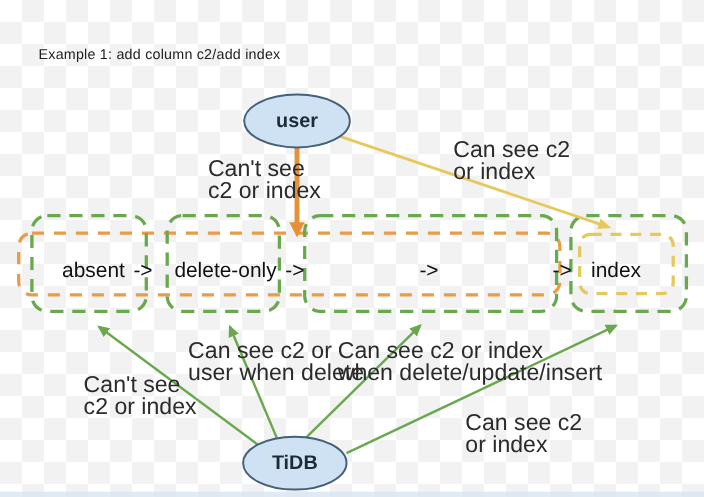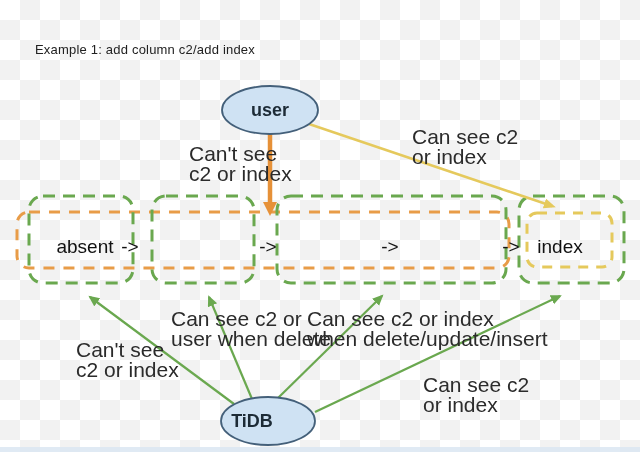--- a/index.html
+++ b/index.html
@@ -73,24 +73,25 @@
     <line x1="234" y1="404" x2="90" y2="297" stroke-width="2.2" marker-end="url(#ah-green)" stroke="#6aa84f"></line>
     <line x1="252" y1="399" x2="209" y2="297" stroke-width="2.2" marker-end="url(#ah-green)" stroke="#6aa84f"></line>
     <line x1="278" y1="398" x2="382" y2="296" stroke-width="2.2" marker-end="url(#ah-green)" stroke="#6aa84f"></line>
     <line x1="315" y1="412" x2="560" y2="296" stroke-width="2.2" marker-end="url(#ah-green)" stroke="#6aa84f"></line>
 
     <ellipse cx="270" cy="110" rx="48" ry="24" stroke-width="1.8" fill="#cfe2f3" stroke="#44607a"></ellipse>
     <ellipse cx="268" cy="421" rx="47" ry="24" stroke-width="1.8" fill="#cfe2f3" stroke="#44607a"></ellipse>
   </svg>
 
   <div class="node-label" style="left:270px;top:110px">user</div>
-  <div class="node-label" style="left:252px;top:421px">TiDB</div>
+  <div class="node-label" style="left:268px;top:421px">TiDB</div>
 
   <span class="seq-word" style="left:85px">absent</span>
   <span class="seq-word" style="left:130px">-&gt;</span>
+  <span class="seq-word" style="left:205px">delete-only</span>
   <span class="seq-word" style="left:268px">-&gt;</span>
   <span class="seq-word" style="left:390px">-&gt;</span>
   <span class="seq-word" style="left:511px">-&gt;</span>
   <span class="seq-word" style="left:560px">index</span>
 
   <div class="lbl" style="left:189px;top:144px">Can't see
 c2 or index</div>
   <div class="lbl" style="left:412px;top:127px">Can see c2
 or index</div>
   <div class="lbl" style="left:171px;top:309px">Can see c2 or

